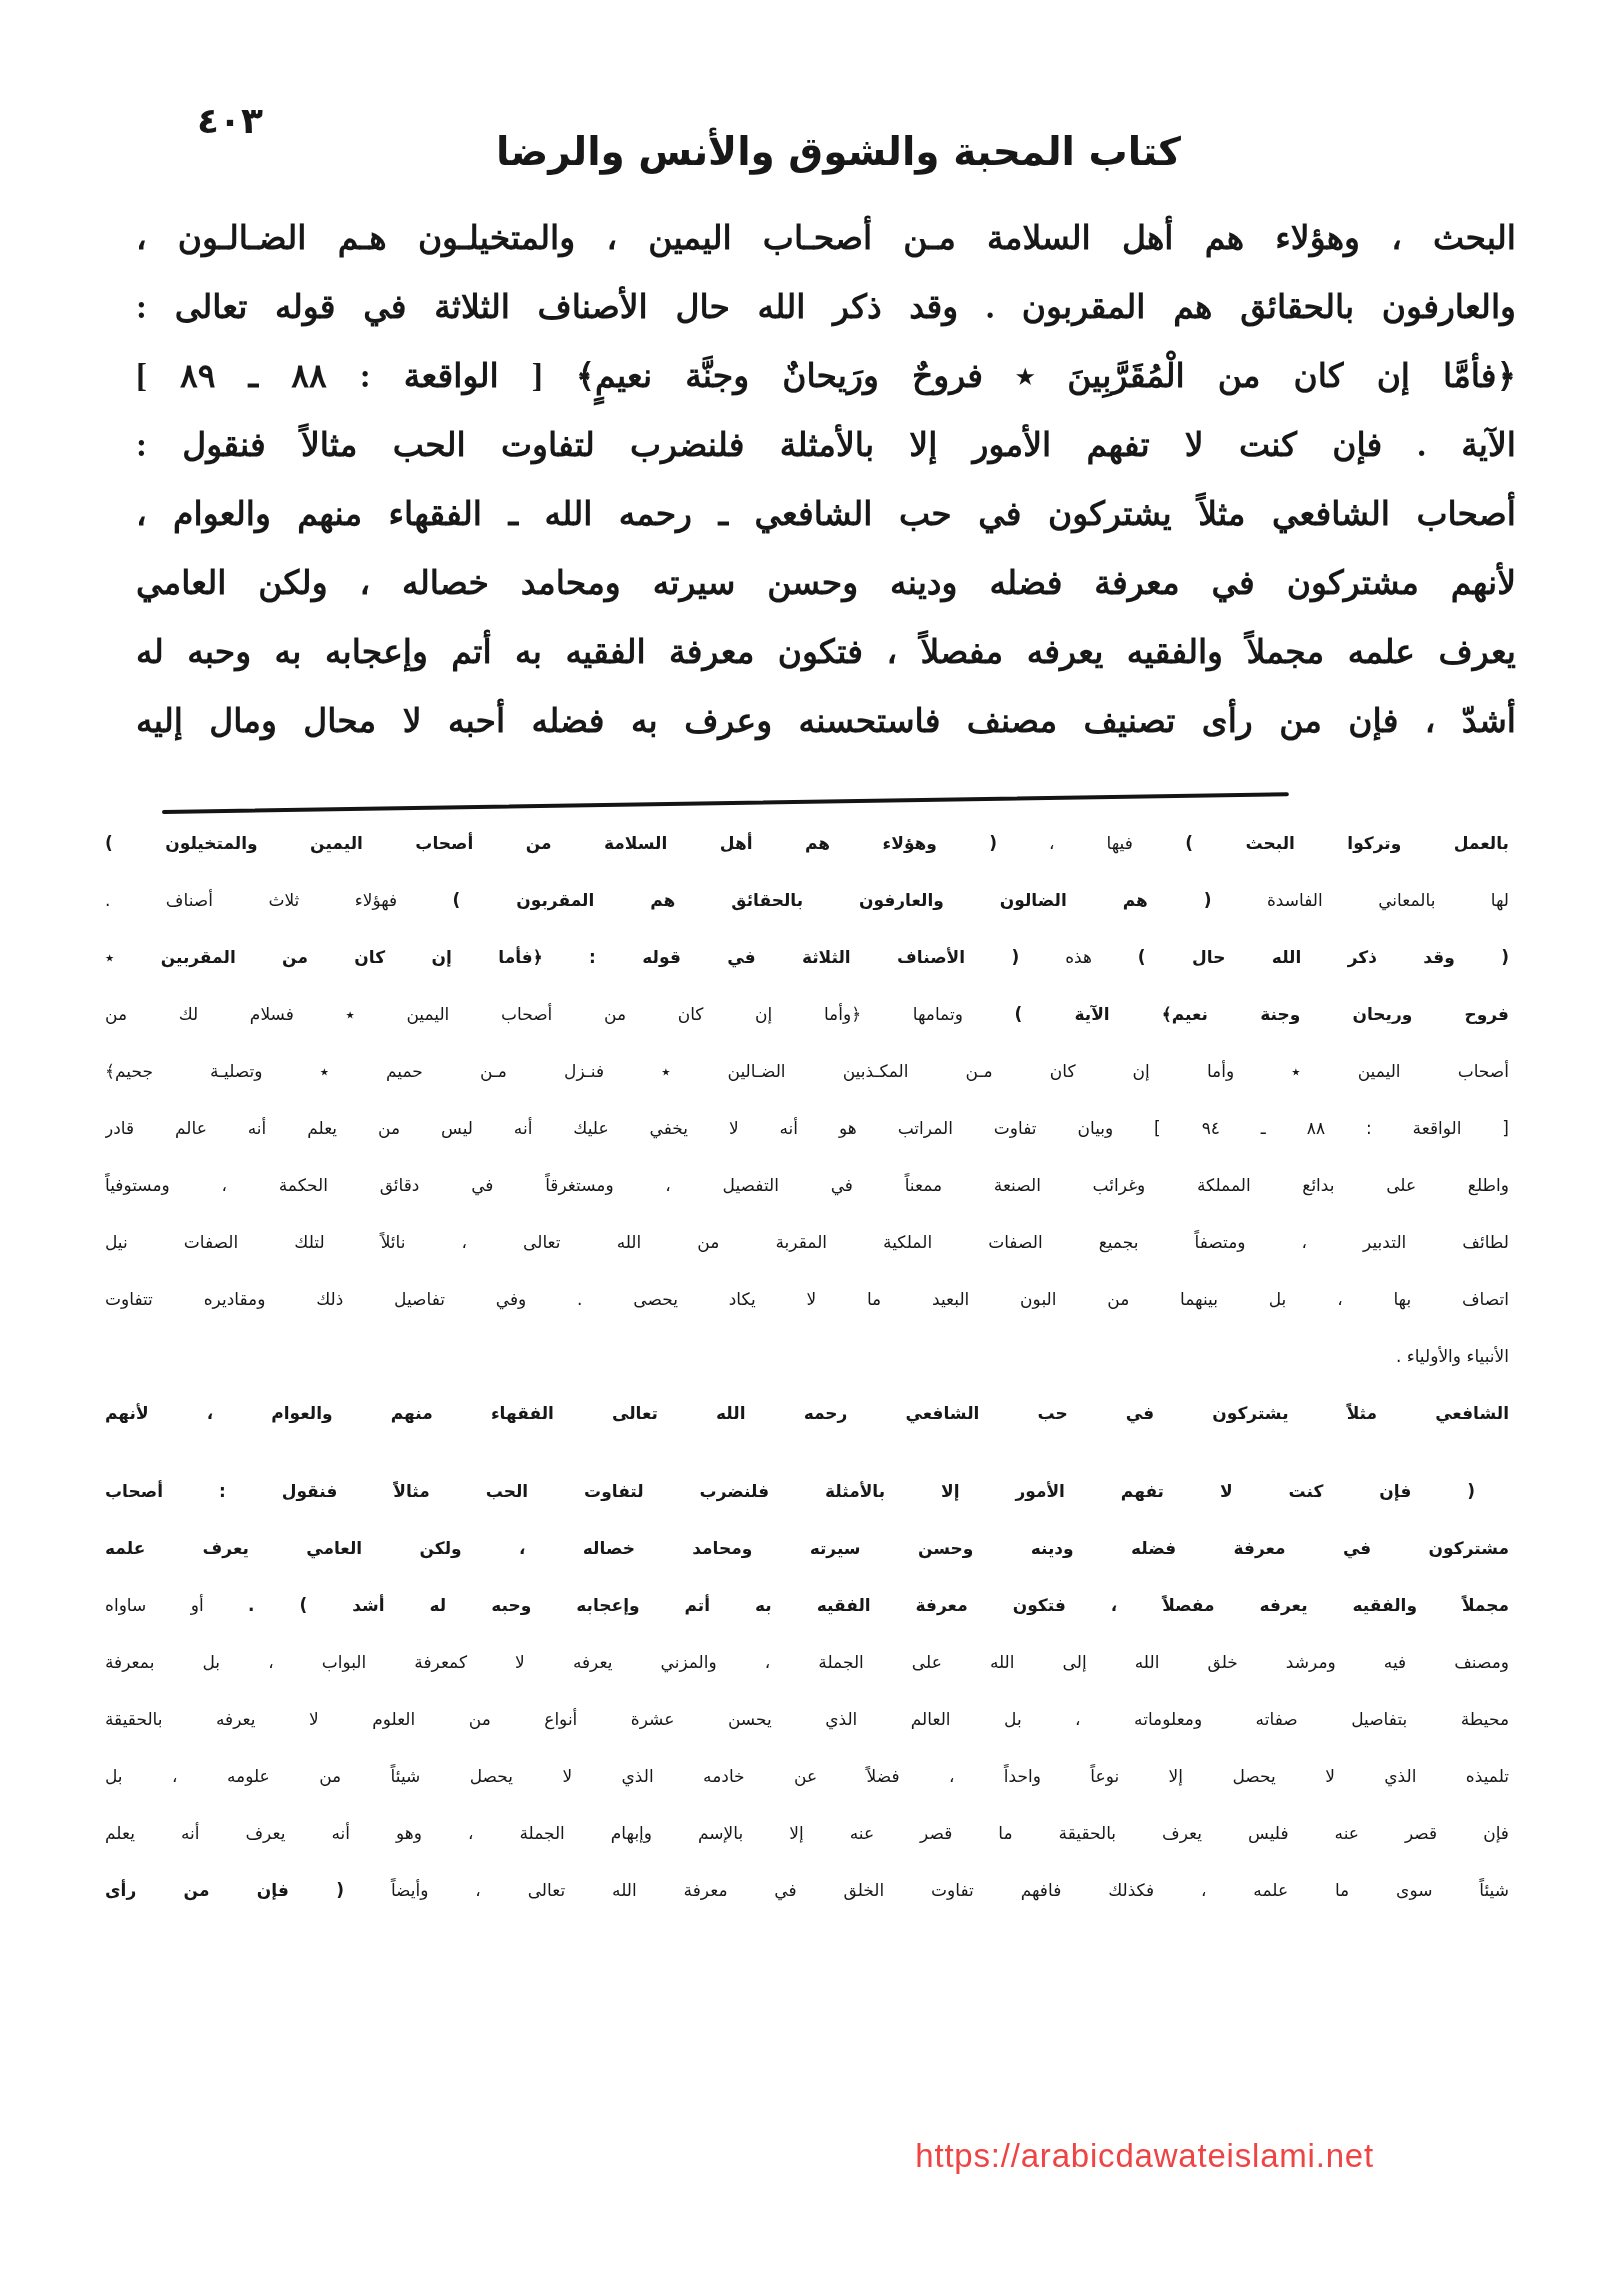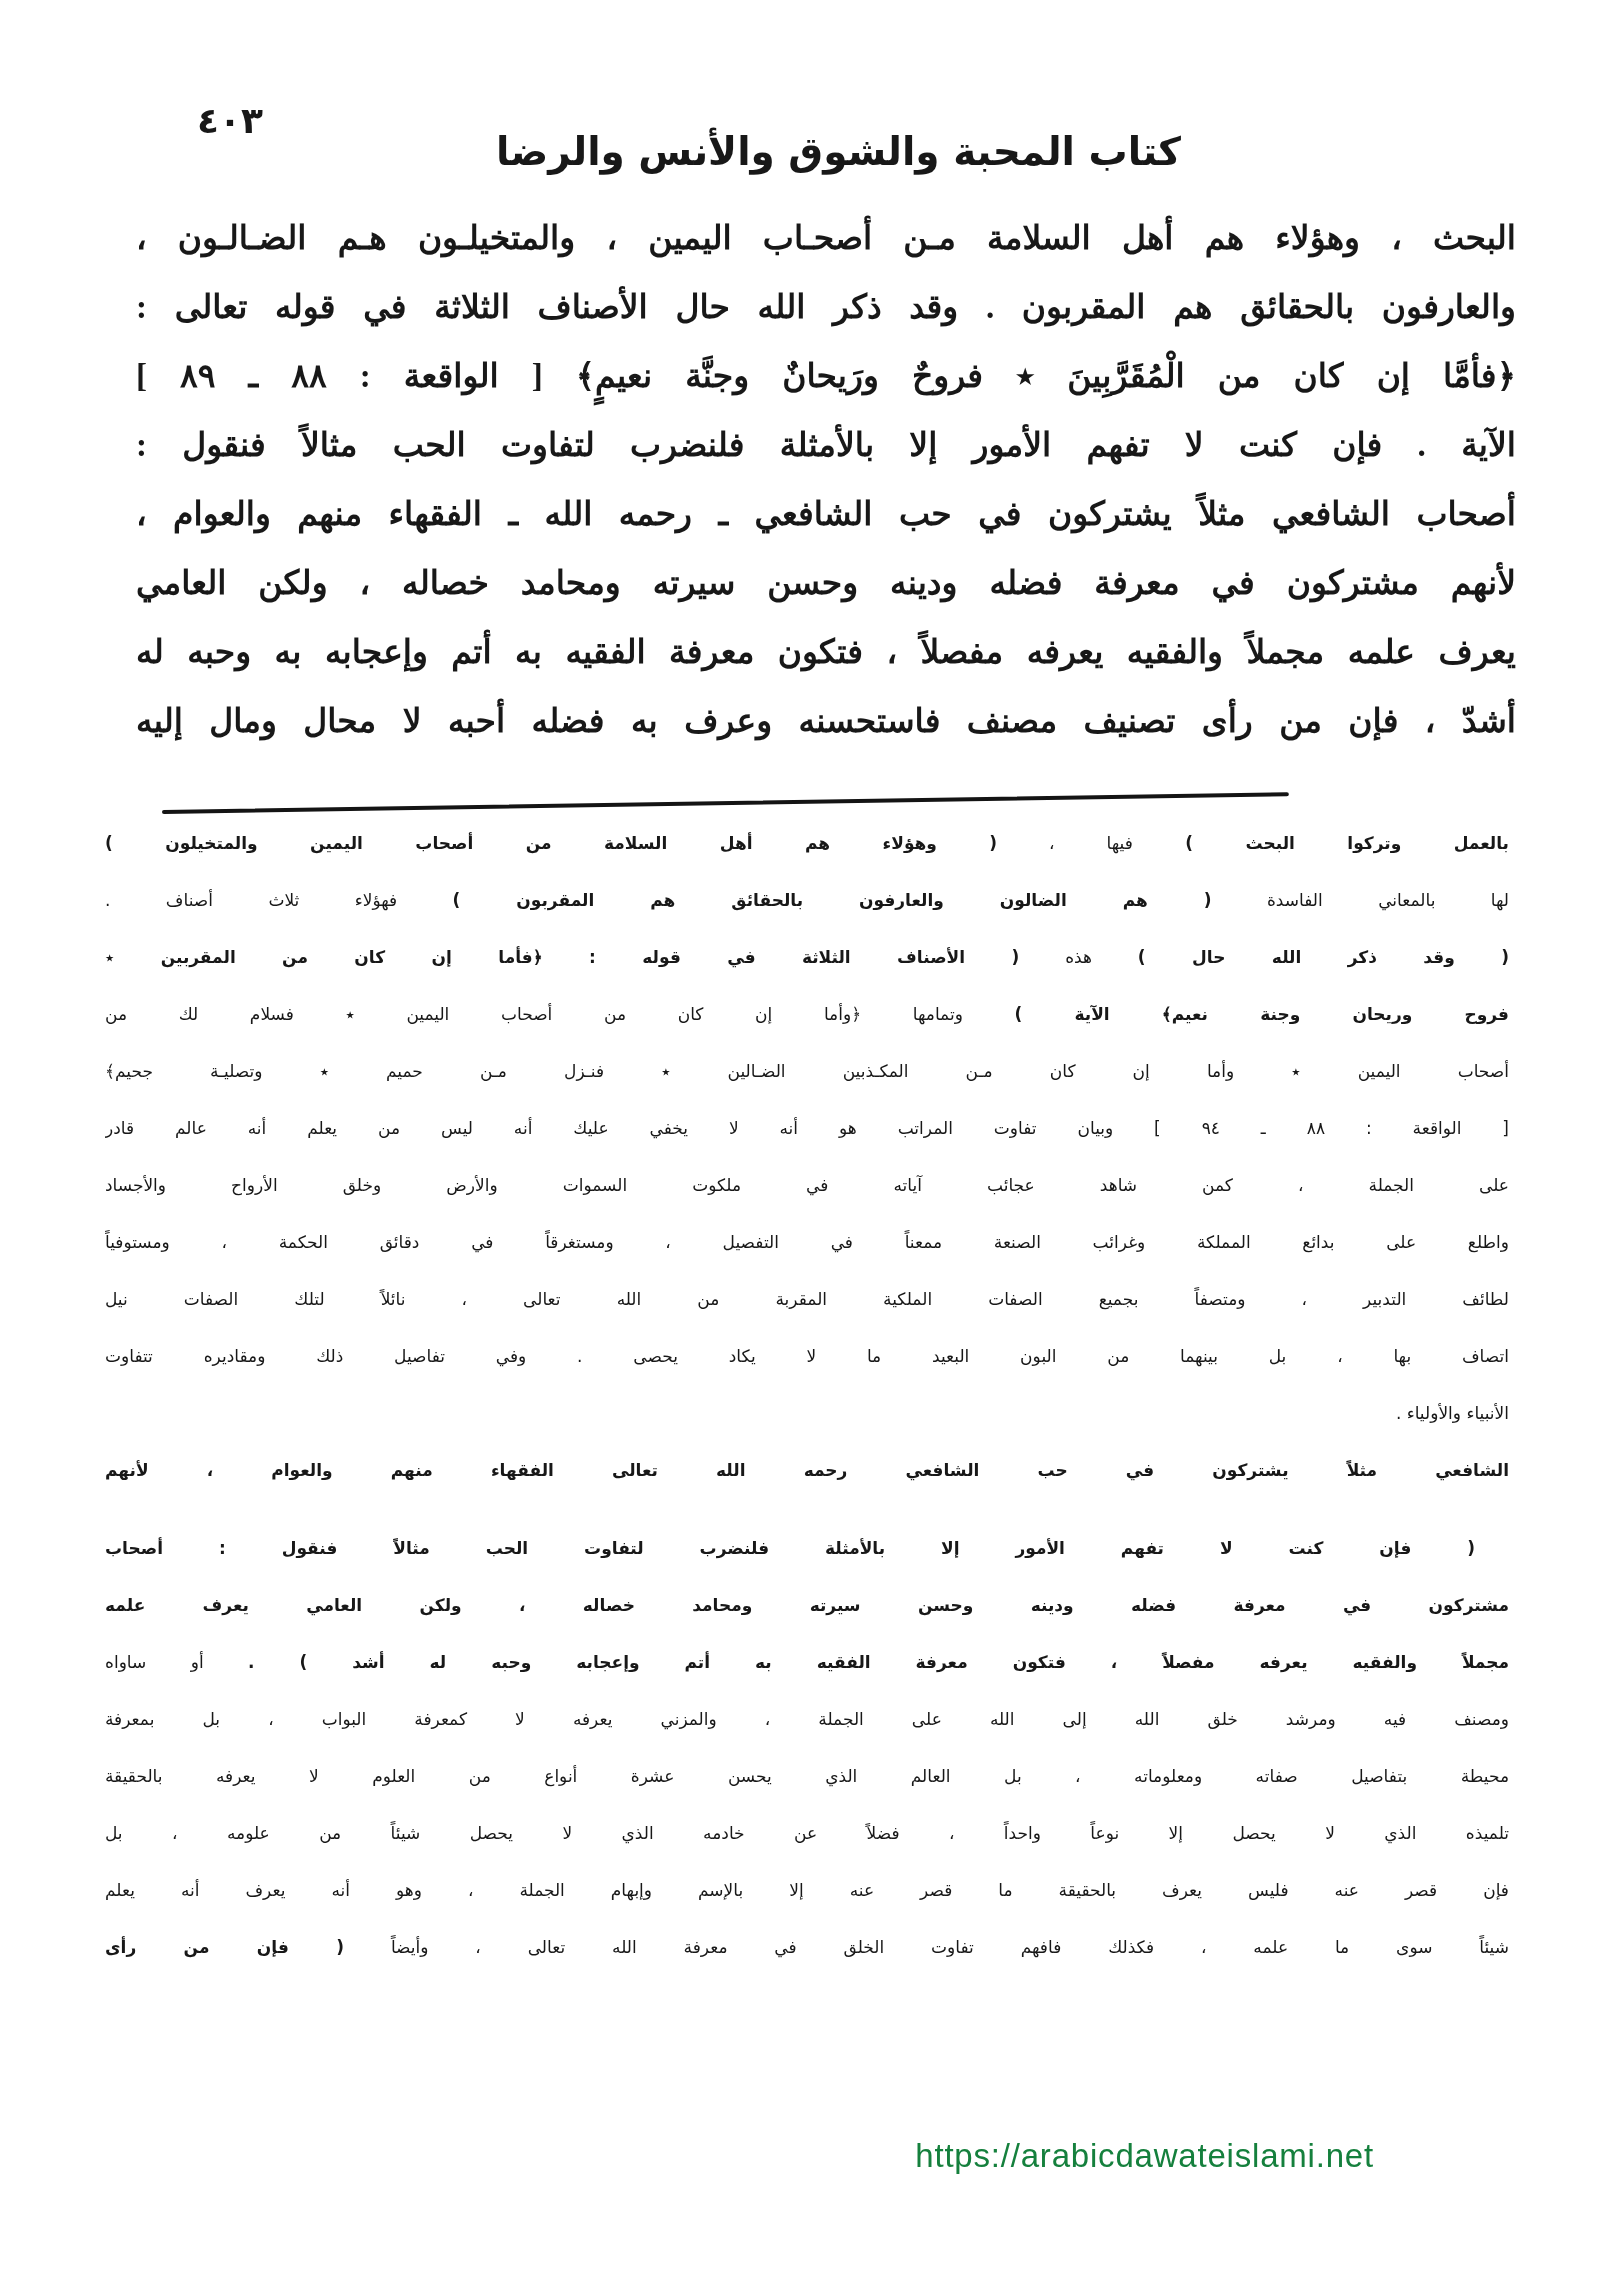--- a/index.html
+++ b/index.html
@@ -56,21 +56,21 @@
   .t-line.no-stretch{text-align:right;text-align-last:right;}
   .t-line.para{margin-top:21px;}
   .t-line.indent{padding-right:34px;}
   .b{font-weight:700;}
   .r{font-weight:400;}
   
   .watermark{
     position:absolute;top:2137px;right:239px;
     direction:ltr;
     font-family:"Liberation Sans",sans-serif;
-    font-size:33px;color:#15803d;letter-spacing:0.8px;
+    font-size:33px;color:#ef4444;letter-spacing:0.8px;
   }
 </style>
 </head>
 <body>
 
 <div class="page">
 
   <div class="header">
     <div class="book-title">كتاب المحبة والشوق والأنس والرضا</div>
     <div class="page-number">٤٠٣</div>
@@ -89,21 +89,20 @@
 
   <div class="divider"></div>
 
   <div class="commentary">
       <div class="t-line"><span class="b">بالعمل وتركوا البحث ) </span><span class="r">فيها ، </span><span class="b">( وهؤلاء هم أهل السلامة من أصحاب اليمين والمتخيلون )</span></div>
       <div class="t-line"><span class="r">لها بالمعاني الفاسدة </span><span class="b">( هم الضالون والعارفون بالحقائق هم المقربون )</span><span class="r"> فهؤلاء ثلاث أصناف .</span></div>
       <div class="t-line"><span class="b">( وقد ذكر الله حال )</span><span class="r"> هذه </span><span class="b">( الأصناف الثلاثة في قوله : ﴿فأما إن كان من المقربين ٭</span></div>
       <div class="t-line"><span class="b">فروح وريحان وجنة نعيم﴾ الآية )</span><span class="r"> وتمامها ﴿وأما إن كان من أصحاب اليمين ٭ فسلام لك من</span></div>
       <div class="t-line"><span class="r">أصحاب اليمين ٭ وأما إن كان مـن المكـذبين الضـالين ٭ فنـزل مـن حميم ٭ وتصليـة جحيم﴾</span></div>
       <div class="t-line"><span class="r">[ الواقعة : ٨٨ ـ ٩٤ ] وبيان تفاوت المراتب هو أنه لا يخفي عليك أنه ليس من يعلم أنه عالم قادر</span></div>
-      <div class="t-line"><span class="r">على الجملة ، كمن شاهد عجائب آياته في ملكوت السموات والأرض وخلق الأرواح والأجساد</span></div>
       <div class="t-line"><span class="r">واطلع على بدائع المملكة وغرائب الصنعة ممعناً في التفصيل ، ومستغرقاً في دقائق الحكمة ، ومستوفياً</span></div>
       <div class="t-line"><span class="r">لطائف التدبير ، ومتصفاً بجميع الصفات الملكية المقربة من الله تعالى ، نائلاً لتلك الصفات نيل</span></div>
       <div class="t-line"><span class="r">اتصاف بها ، بل بينهما من البون البعيد ما لا يكاد يحصى . وفي تفاصيل ذلك ومقاديره تتفاوت</span></div>
       <div class="t-line no-stretch"><span class="r">الأنبياء والأولياء .</span></div>
       <div class="t-line"><span class="b">الشافعي مثلاً يشتركون في حب الشافعي رحمه الله تعالى الفقهاء منهم والعوام ، لأنهم</span></div>
       <div class="t-line para indent"><span class="b">( فإن كنت لا تفهم الأمور إلا بالأمثلة فلنضرب لتفاوت الحب مثالاً فنقول : أصحاب</span></div>
       <div class="t-line"><span class="b">مشتركون في معرفة فضله ودينه وحسن سيرته ومحامد خصاله ، ولكن العامي يعرف علمه</span></div>
       <div class="t-line"><span class="b">مجملاً والفقيه يعرفه مفصلاً ، فتكون معرفة الفقيه به أتم وإعجابه وحبه له أشد ) .</span><span class="r"> أو ساواه</span></div>
       <div class="t-line"><span class="r">ومصنف فيه ومرشد خلق الله إلى الله على الجملة ، والمزني يعرفه لا كمعرفة البواب ، بل بمعرفة</span></div>
       <div class="t-line"><span class="r">محيطة بتفاصيل صفاته ومعلوماته ، بل العالم الذي يحسن عشرة أنواع من العلوم لا يعرفه بالحقيقة</span></div>

